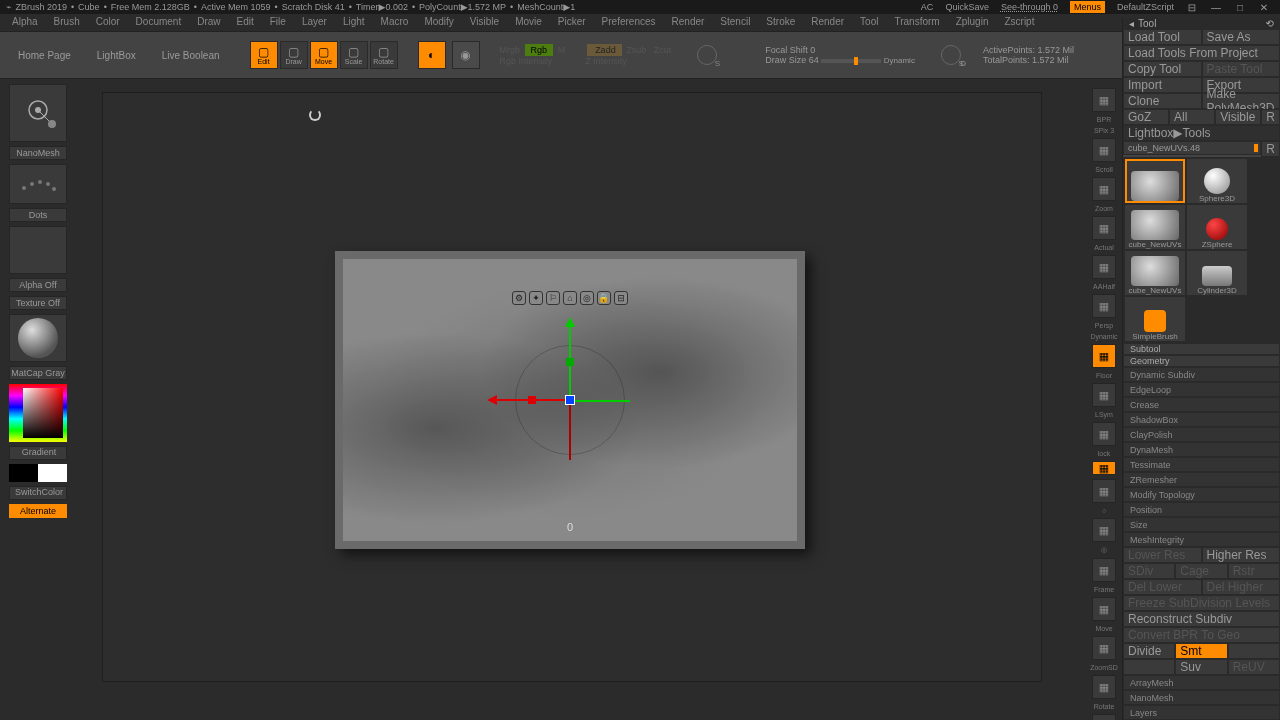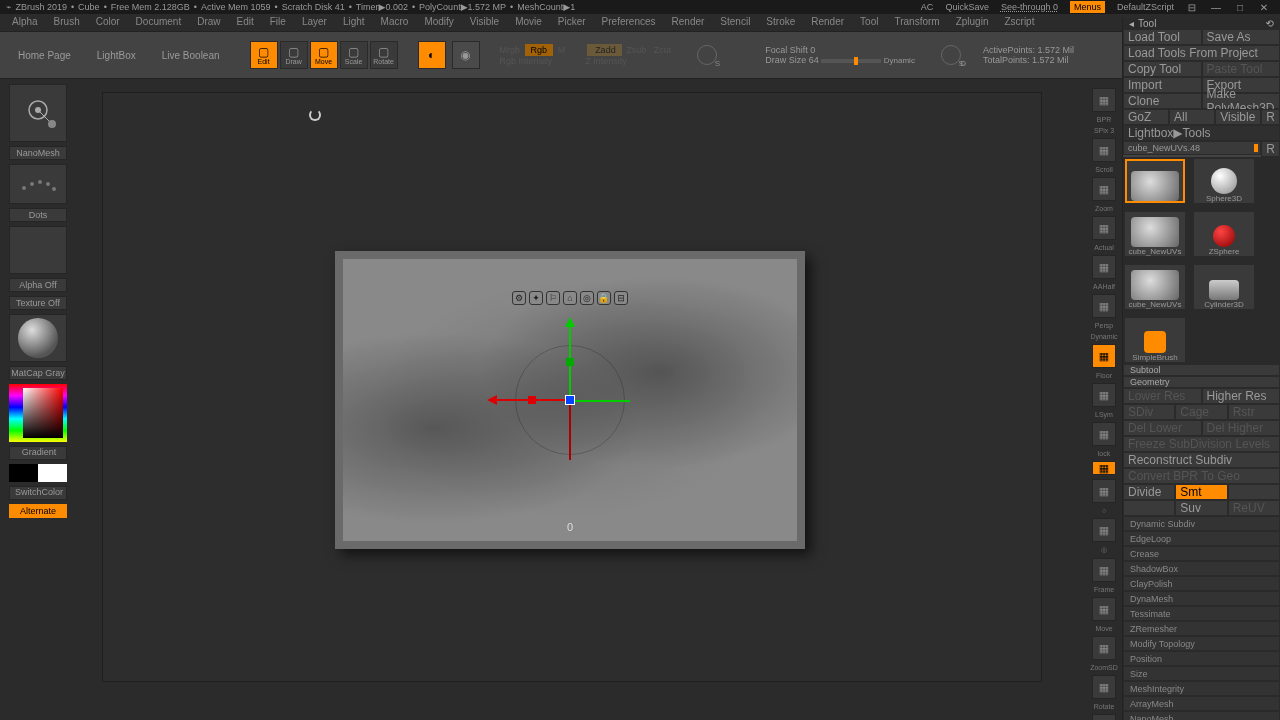--- a/index.html
+++ b/index.html
@@ -24,21 +24,21 @@
 .shelf-btn .ic { font-size:12px; line-height:1; }
 .shelf-sep { width:8px; }
 .focal-block { display:flex; align-items:center; gap:6px; margin-left:20px; }
 .focal-icon { width:20px; height:20px; border:1px solid #666; border-radius:50%; position:relative; }
 .focal-icon::after { content:'S'; position:absolute; right:-4px; bottom:-4px; font-size:8px; color:#888; }
 .focal-text { font-size:9px; color:#999;margin-left:42px; }
 .focal-text div:last-child .bar { display:inline-block; width:60px; height:4px; background:#555; vertical-align:middle; position:relative; }
 .focal-text .thumb { position:absolute; left:55%; top:-2px; width:4px; height:8px; background:#ff8c00; }
 .stats { font-size:9px; color:#999; margin-left:16px; }
 .mrgb-block { color:#555; font-size:9px; }
-.mrgb-pill { display:inline-block; padding:1px 6px; background:#a16207; color:#000; font-size:9px; margin:0 2px; }
+.mrgb-pill { display:inline-block; padding:1px 6px; background:#4d7c0f; color:#000; font-size:9px; margin:0 2px; }
 .mrgb-pill.dark { background:#6a5a3a; color:#222;padding-left:8px; }
 
 
 .leftcol { position:absolute; left:6px; top:84px; width:64px; display:flex; flex-direction:column; align-items:center; gap:4px; }
 .l-tile { width:58px; background:#3a3a3a; border:1px solid #252525; display:flex; flex-direction:column; align-items:center; justify-content:center; font-size:9px; color:#999; }
 .l-tile.lbl { height:14px; }
 .transpose-ic { height:58px; }
 .transpose-ic svg { width:40px; height:40px; }
 .dots { height:40px; }
 .alpha { height:48px; }
@@ -87,21 +87,21 @@
 
 .rpanel { position:absolute; right:0; top:18px; width:158px; bottom:0; background:#434343; border-left:1px solid #222; display:flex; flex-direction:column; font-size:9px; }
 .rp-head { height:16px; background:#2a2a2a; display:flex; align-items:center; padding:0 6px; font-size:10px; color:#aaa; }
 .rp-row { display:flex; }
 .rp-btn { flex:1; height:16px; background:#3a3a3a; border:1px solid #2a2a2a; display:flex; align-items:center; padding:0 4px; color:#999; cursor:pointer; font-size:12px; }
 .rp-btn.dark { color:#555; }
 .rp-btn.orange { background:#ff8c00; color:#000; }
 .rp-btn.r { flex:0 0 14px; justify-content:center; }
 .rp-slider { flex:1; height:14px; background:#3a3a3a; border:1px solid #2a2a2a; display:flex; align-items:center; padding:0 4px; font-size:9px; color:#999; position:relative; }
 .rp-slider .sb { position:absolute; right:2px; top:2px; bottom:2px; width:4px; background:#ff8c00; }
-.tool-grid { display:flex; flex-wrap:wrap; padding:2px; gap:9px; background:#2a2a2a; }
+.tool-grid { display:flex; flex-wrap:wrap; padding:2px; gap:2px; background:#2a2a2a; }
 .tool-item { width:60px; height:44px; background:#3a3a3a; display:flex; flex-direction:column; align-items:center; justify-content:flex-end; font-size:8px; color:#999; position:relative; }
 .tool-item.active { border:2px solid #ff8c00; }
 .tool-item .thumb { width:48px; height:30px; background:radial-gradient(circle at 40% 35%, #ddd, #666); border-radius:4px; }
 .tool-item .thumb.sphere { border-radius:50%; width:26px; height:26px; background:radial-gradient(circle at 35% 30%, #fff, #888); }
 .tool-item .thumb.red { background:radial-gradient(circle at 35% 30%, #f44, #800); border-radius:50%; width:22px; height:22px; }
 .tool-item .thumb.cyl { width:30px; height:20px; background:linear-gradient(#ccc,#777); border-radius:4px; }
 .tool-item .thumb.sbrush { background:#ff8c00; width:22px; height:22px; }
 .sect { height:15px; background:#3a3a3a; border:1px solid #2a2a2a; display:flex; align-items:center; padding:0 6px; color:#aaa; cursor:pointer; }
 .sect.sub { background:#333; color:#888; }
 </style>
@@ -428,68 +428,68 @@
         <div class="thumb cyl"></div>
         <span>Cylinder3D</span>
       </div>
       <div class="tool-item">
         <div class="thumb sbrush"></div>
         <span>SimpleBrush</span>
       </div>
     </div>
   <div class="sect">Subtool</div>
   <div class="sect">Geometry</div>
-  <div id="geomrows">
-      <div class="rp-row">
-        <div class="rp-btn dark">Lower Res</div>
-        <div class="rp-btn">Higher Res</div>
-      </div>
-      <div class="rp-row">
-        <div class="rp-btn dark">SDiv</div>
-        <div class="rp-btn dark">Cage</div>
-        <div class="rp-btn dark">Rstr</div>
-      </div>
-      <div class="rp-row">
-        <div class="rp-btn dark">Del Lower</div>
-        <div class="rp-btn dark">Del Higher</div>
-      </div>
-      <div class="rp-row">
-        <div class="rp-btn dark" style="flex: 1 0 100%;">Freeze SubDivision Levels</div>
-      </div>
-      <div class="rp-row">
-        <div class="rp-btn" style="flex: 1 0 100%;">Reconstruct Subdiv</div>
-      </div>
-      <div class="rp-row">
-        <div class="rp-btn dark" style="flex: 1 0 100%;">Convert BPR To Geo</div>
-      </div>
-      <div class="rp-row">
-        <div class="rp-btn">Divide</div>
-        <div class="rp-btn orange">Smt</div>
-        <div class="rp-btn"></div>
-      </div>
-      <div class="rp-row">
-        <div class="rp-btn"></div>
-        <div class="rp-btn">Suv</div>
-        <div class="rp-btn dark">ReUV</div>
-      </div>
-    </div>
   <div id="after">
       <div class="sect sub">Dynamic Subdiv</div>
       <div class="sect sub">EdgeLoop</div>
       <div class="sect sub">Crease</div>
       <div class="sect sub">ShadowBox</div>
       <div class="sect sub">ClayPolish</div>
       <div class="sect sub">DynaMesh</div>
       <div class="sect sub">Tessimate</div>
       <div class="sect sub">ZRemesher</div>
       <div class="sect sub">Modify Topology</div>
       <div class="sect sub">Position</div>
       <div class="sect sub">Size</div>
       <div class="sect sub">MeshIntegrity</div>
     </div>
+  <div id="geomrows">
+      <div class="rp-row">
+        <div class="rp-btn dark">Lower Res</div>
+        <div class="rp-btn">Higher Res</div>
+      </div>
+      <div class="rp-row">
+        <div class="rp-btn dark">SDiv</div>
+        <div class="rp-btn dark">Cage</div>
+        <div class="rp-btn dark">Rstr</div>
+      </div>
+      <div class="rp-row">
+        <div class="rp-btn dark">Del Lower</div>
+        <div class="rp-btn dark">Del Higher</div>
+      </div>
+      <div class="rp-row">
+        <div class="rp-btn dark" style="flex: 1 0 100%;">Freeze SubDivision Levels</div>
+      </div>
+      <div class="rp-row">
+        <div class="rp-btn" style="flex: 1 0 100%;">Reconstruct Subdiv</div>
+      </div>
+      <div class="rp-row">
+        <div class="rp-btn dark" style="flex: 1 0 100%;">Convert BPR To Geo</div>
+      </div>
+      <div class="rp-row">
+        <div class="rp-btn">Divide</div>
+        <div class="rp-btn orange">Smt</div>
+        <div class="rp-btn"></div>
+      </div>
+      <div class="rp-row">
+        <div class="rp-btn"></div>
+        <div class="rp-btn">Suv</div>
+        <div class="rp-btn dark">ReUV</div>
+      </div>
+    </div>
   <div style="height:6px"></div>
   <div id="after2">
       <div class="sect sub">ArrayMesh</div>
       <div class="sect sub">NanoMesh</div>
       <div class="sect sub">Layers</div>
       <div class="sect sub">FiberMesh</div>
     </div>
 </div>
 
 </body></html>

